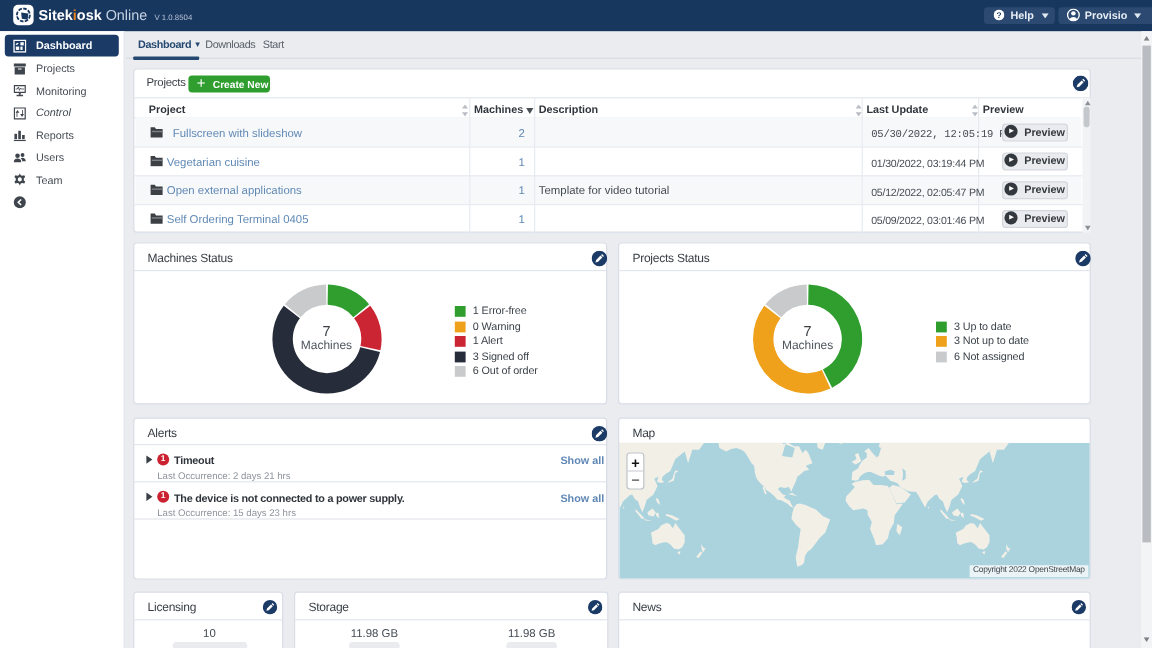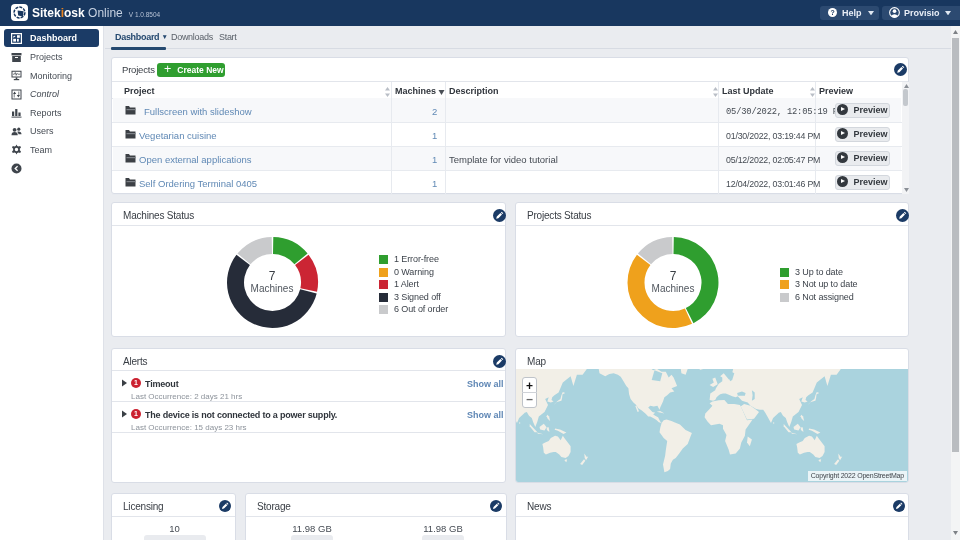--- a/index.html
+++ b/index.html
@@ -201,21 +201,21 @@
   <div class="cell" style="left:27px; top:96px;"><a class="plink" href="#">Open external applications</a></div>
   <div class="cell" style="left:27px; top:120px;"><a class="plink" href="#">Self Ordering Terminal 0405</a></div>
   <div class="cell" style="left:320px; top:48px; color:#6089b5;">2</div>
   <div class="cell" style="left:320px; top:72px; color:#6089b5;">1</div>
   <div class="cell" style="left:320px; top:96px; color:#6089b5;">1</div>
   <div class="cell" style="left:320px; top:120px; color:#6089b5;">1</div>
   <div class="cell" style="left:337px; top:96px;">Template for video tutorial</div>
   <div class="cell dt" style="left:614px; top:48.5px;font-family:Liberation Mono, monospace;">05/30/2022, 12:05:19 PM</div>
   <div class="cell dt" style="left:614px; top:72.5px;">01/30/2022, 03:19:44 PM</div>
   <div class="cell dt" style="left:614px; top:96.5px;">05/12/2022, 02:05:47 PM</div>
-  <div class="cell dt" style="left:614px; top:120.5px;">12/04/2022, 03:01:46 PM</div>
+  <div class="cell dt" style="left:614px; top:120.5px;">05/09/2022, 03:01:46 PM</div>
 
   <svg class="folder" style="position:absolute; left:13px; top:47px;" width="11" height="10" viewBox="0 0 11 10">
       <path d="M0.5,1 L4,1 L5,2.5 L10.5,2.5 L10.5,9.5 L0.5,9.5 Z" fill="#3c4045"></path>
       <rect x="1.5" y="4" width="9" height="1.2" fill="#7d8187"></rect>
     </svg>
   <svg class="folder" style="position:absolute; left:13px; top:71px;" width="11" height="10" viewBox="0 0 11 10">
       <path d="M0.5,1 L4,1 L5,2.5 L10.5,2.5 L10.5,9.5 L0.5,9.5 Z" fill="#3c4045"></path>
       <rect x="1.5" y="4" width="9" height="1.2" fill="#7d8187"></rect>
     </svg>
   <svg class="folder" style="position:absolute; left:13px; top:95px;" width="11" height="10" viewBox="0 0 11 10">

